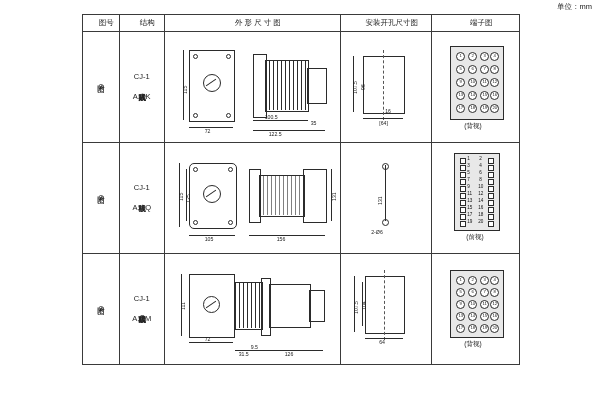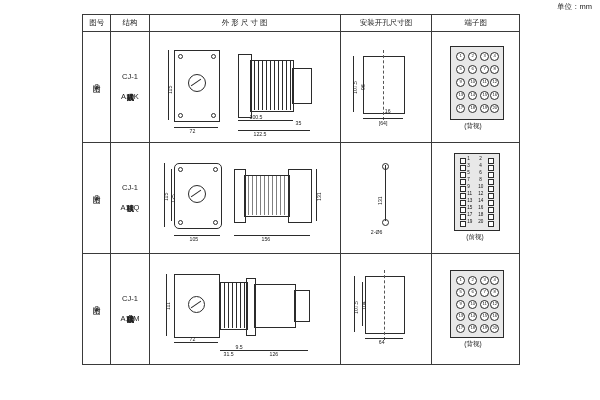--- a/index.html
+++ b/index.html
@@ -3,21 +3,21 @@
 <meta charset="utf-8">
 <style>
   html,body{margin:0;padding:0;background:#ffffff;}
   body{width:600px;height:400px;font-family:"Liberation Sans","DejaVu Sans",sans-serif;color:#1a1a1a;}
   #sheet{position:relative;width:600px;height:400px;overflow:hidden;}
 
   .unit{position:absolute;right:8px;top:2px;font-size:7.5px;color:#222;}
 
   table.main{position:absolute;left:82px;top:14px;border-collapse:collapse;width:438px;}
   table.main th, table.main td{border:1px solid #3a3a3a;font-size:7.5px;color:#222;text-align:center;vertical-align:middle;}
-  table.main th{height:14px;font-weight:normal;}
+  table.main th{height:14px;font-weight:normal;padding-left:12px;}
   .col-num{width:26px;}
   .col-struct{width:36px;}
   .col-outline{width:196px;}
   .col-hole{width:92px;}
   .col-term{width:88px;}
 
   td.rowcell{height:110px;padding:0;position:relative;}
 
   .numcell{font-size:8px;line-height:1.5;}
   .structcell{font-size:7px;line-height:1.35;padding:2px 1px;}

